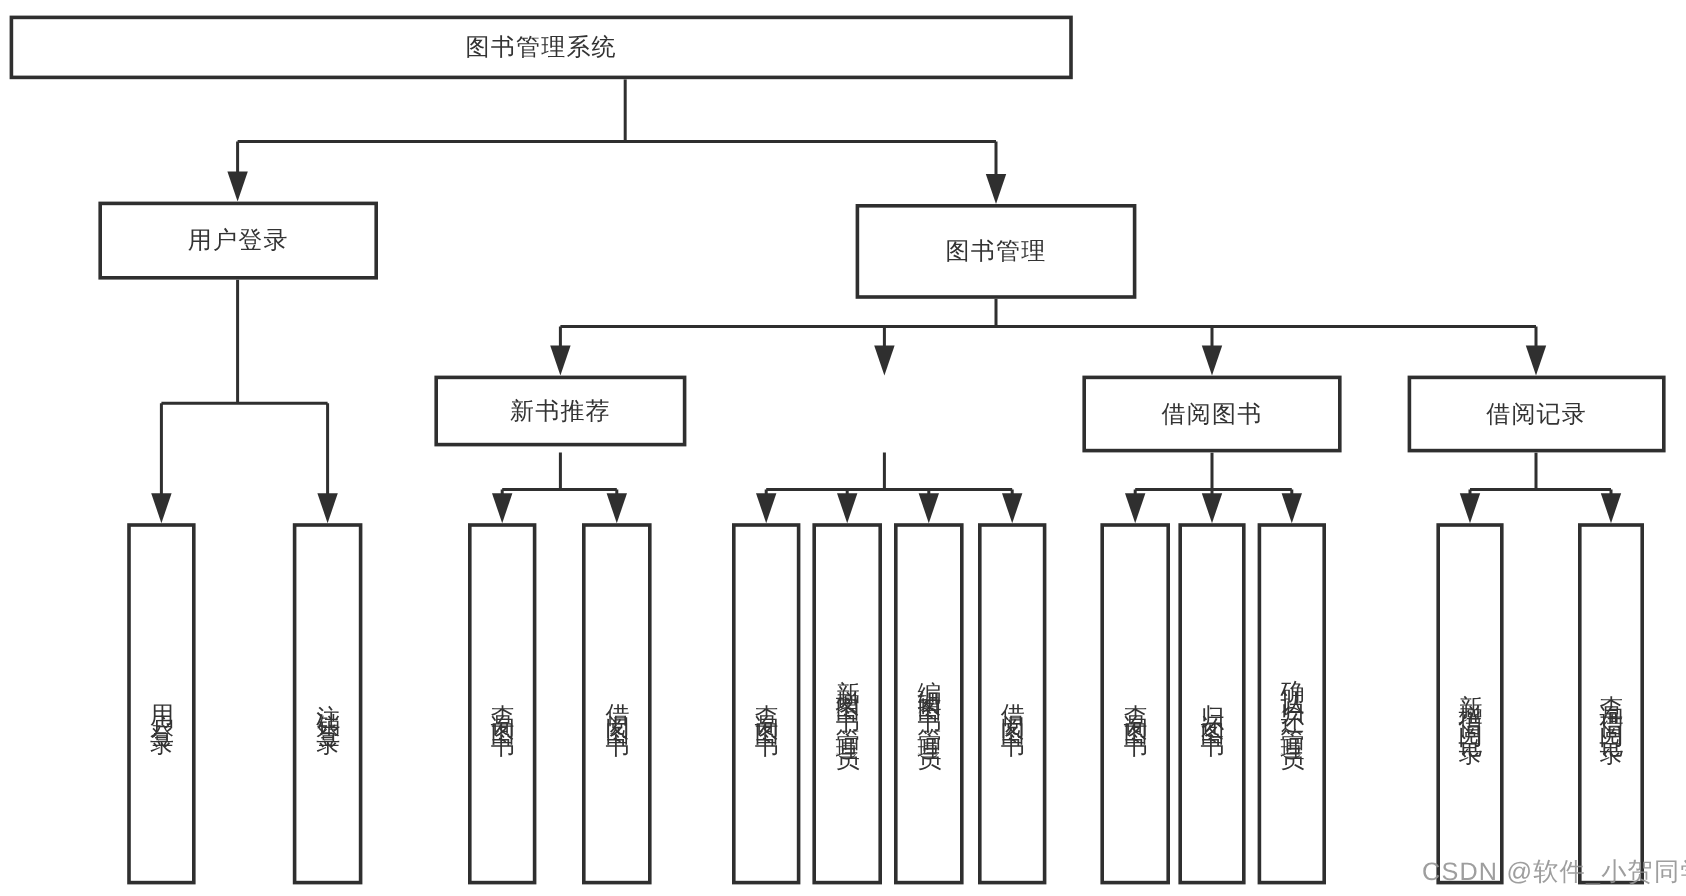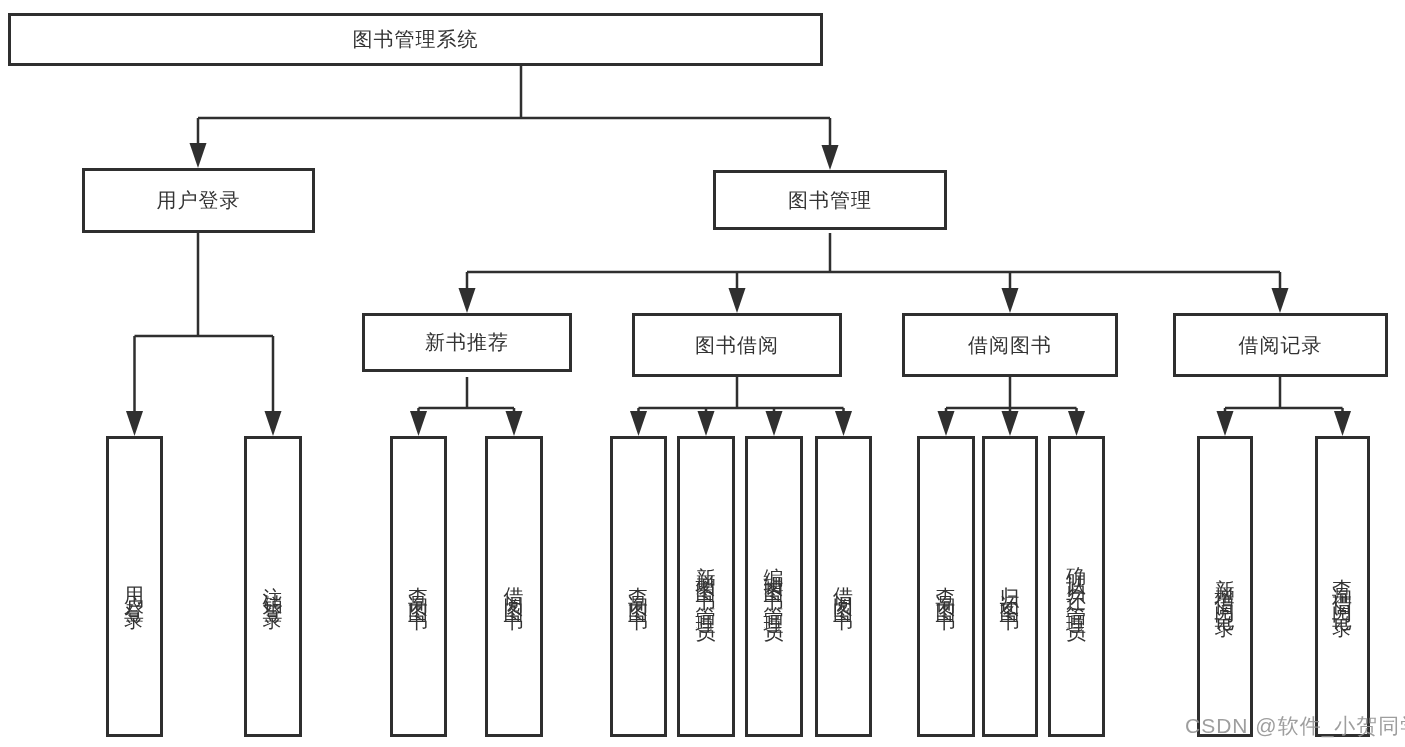--- a/index.html
+++ b/index.html
@@ -114,36 +114,33 @@
       <polygon points="765.5,411 782.5,411 774,436"></polygon>
       <polygon points="835,411 852,411 843.5,436"></polygon>
       <polygon points="937.5,411 954.5,411 946,436"></polygon>
       <polygon points="1001.5,411 1018.5,411 1010,436"></polygon>
       <polygon points="1068,411 1085,411 1076.5,436"></polygon>
       <polygon points="1216.5,411 1233.5,411 1225,436"></polygon>
       <polygon points="1334,411 1351,411 1342.5,436"></polygon>
     </g>
   </svg>
 
-  <div class="box" style="left:8px;top:13px;width:815px;height:53px">
+  <div class="box" style="left:8px;top:13px;width:886px;height:53px">
     <span class="hlabel">图书管理系统</span>
   </div>
 
   <div class="box" style="left:82px;top:168px;width:233px;height:65px">
     <span class="hlabel">用户登录</span>
   </div>
-  <div class="box" style="left:713px;top:170px;width:234px;height:60px">
+  <div class="box" style="left:713px;top:170px;width:234px;height:79px">
     <span class="hlabel">图书管理</span>
   </div>
 
   <div class="box" style="left:362px;top:313px;width:210px;height:59px">
     <span class="hlabel">新书推荐</span>
-  </div>
-  <div class="box" style="left:632px;top:313px;width:210px;height:64px">
-    <span class="hlabel">图书借阅</span>
   </div>
   <div class="box" style="left:902px;top:313px;width:216px;height:64px">
     <span class="hlabel">借阅图书</span>
   </div>
   <div class="box" style="left:1173px;top:313px;width:215px;height:64px">
     <span class="hlabel">借阅记录</span>
   </div>
 
   <div class="box" style="left:106px;top:436px;width:57px;height:301px">
     <span class="vlabel">用户登录</span>

